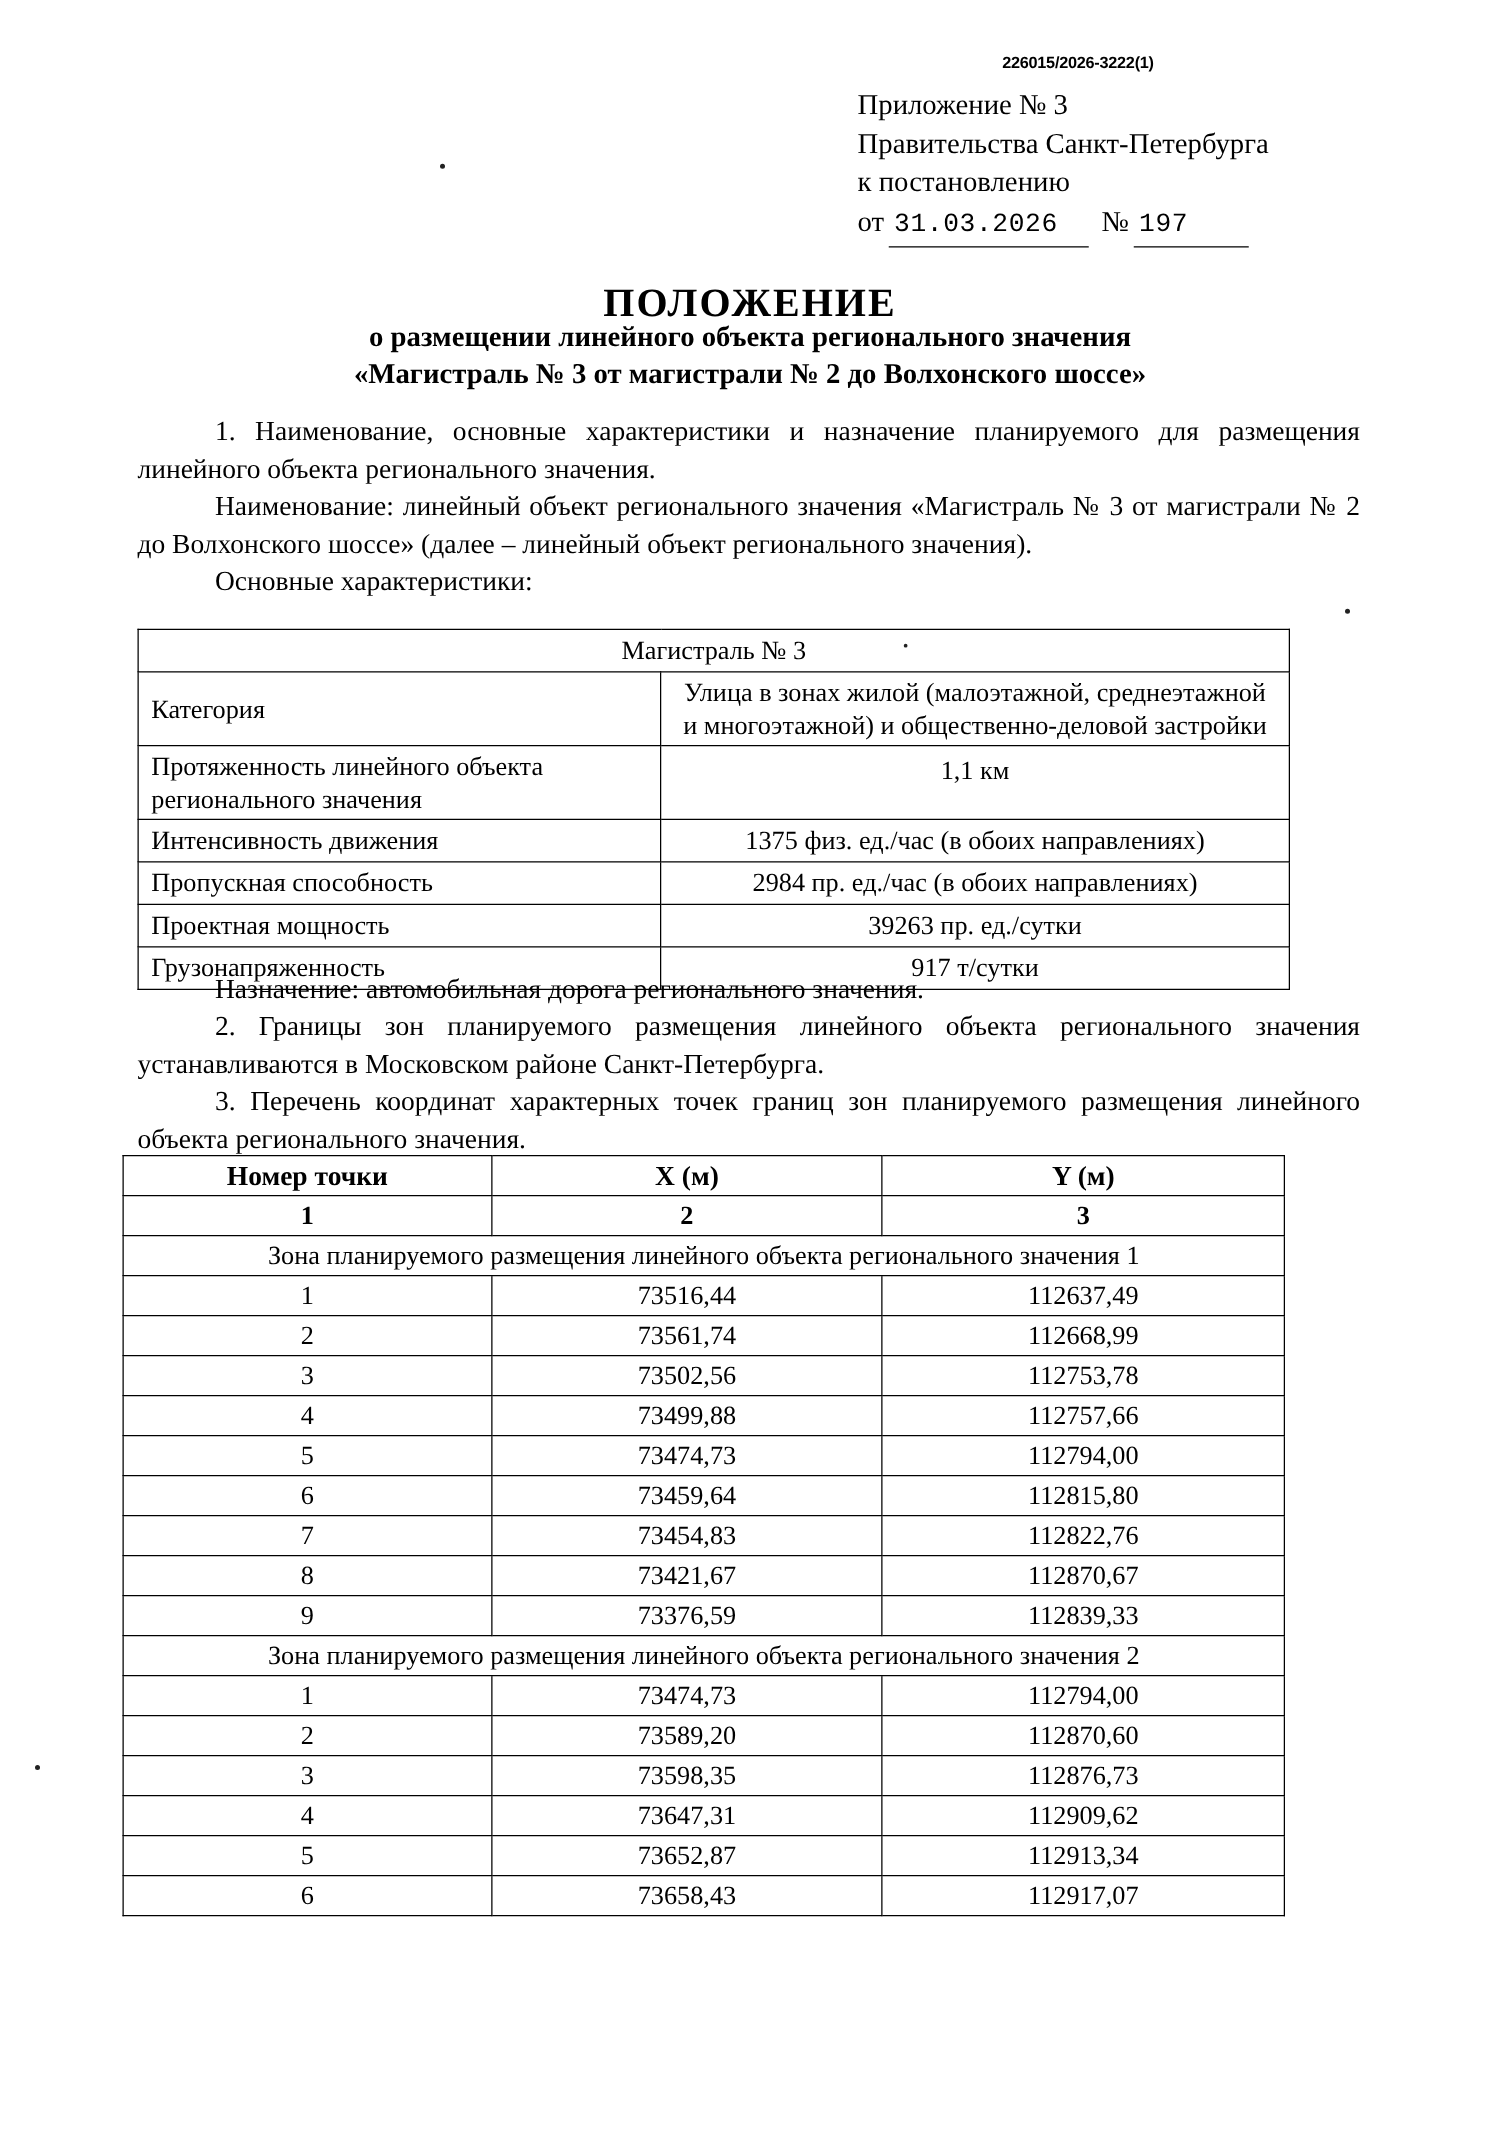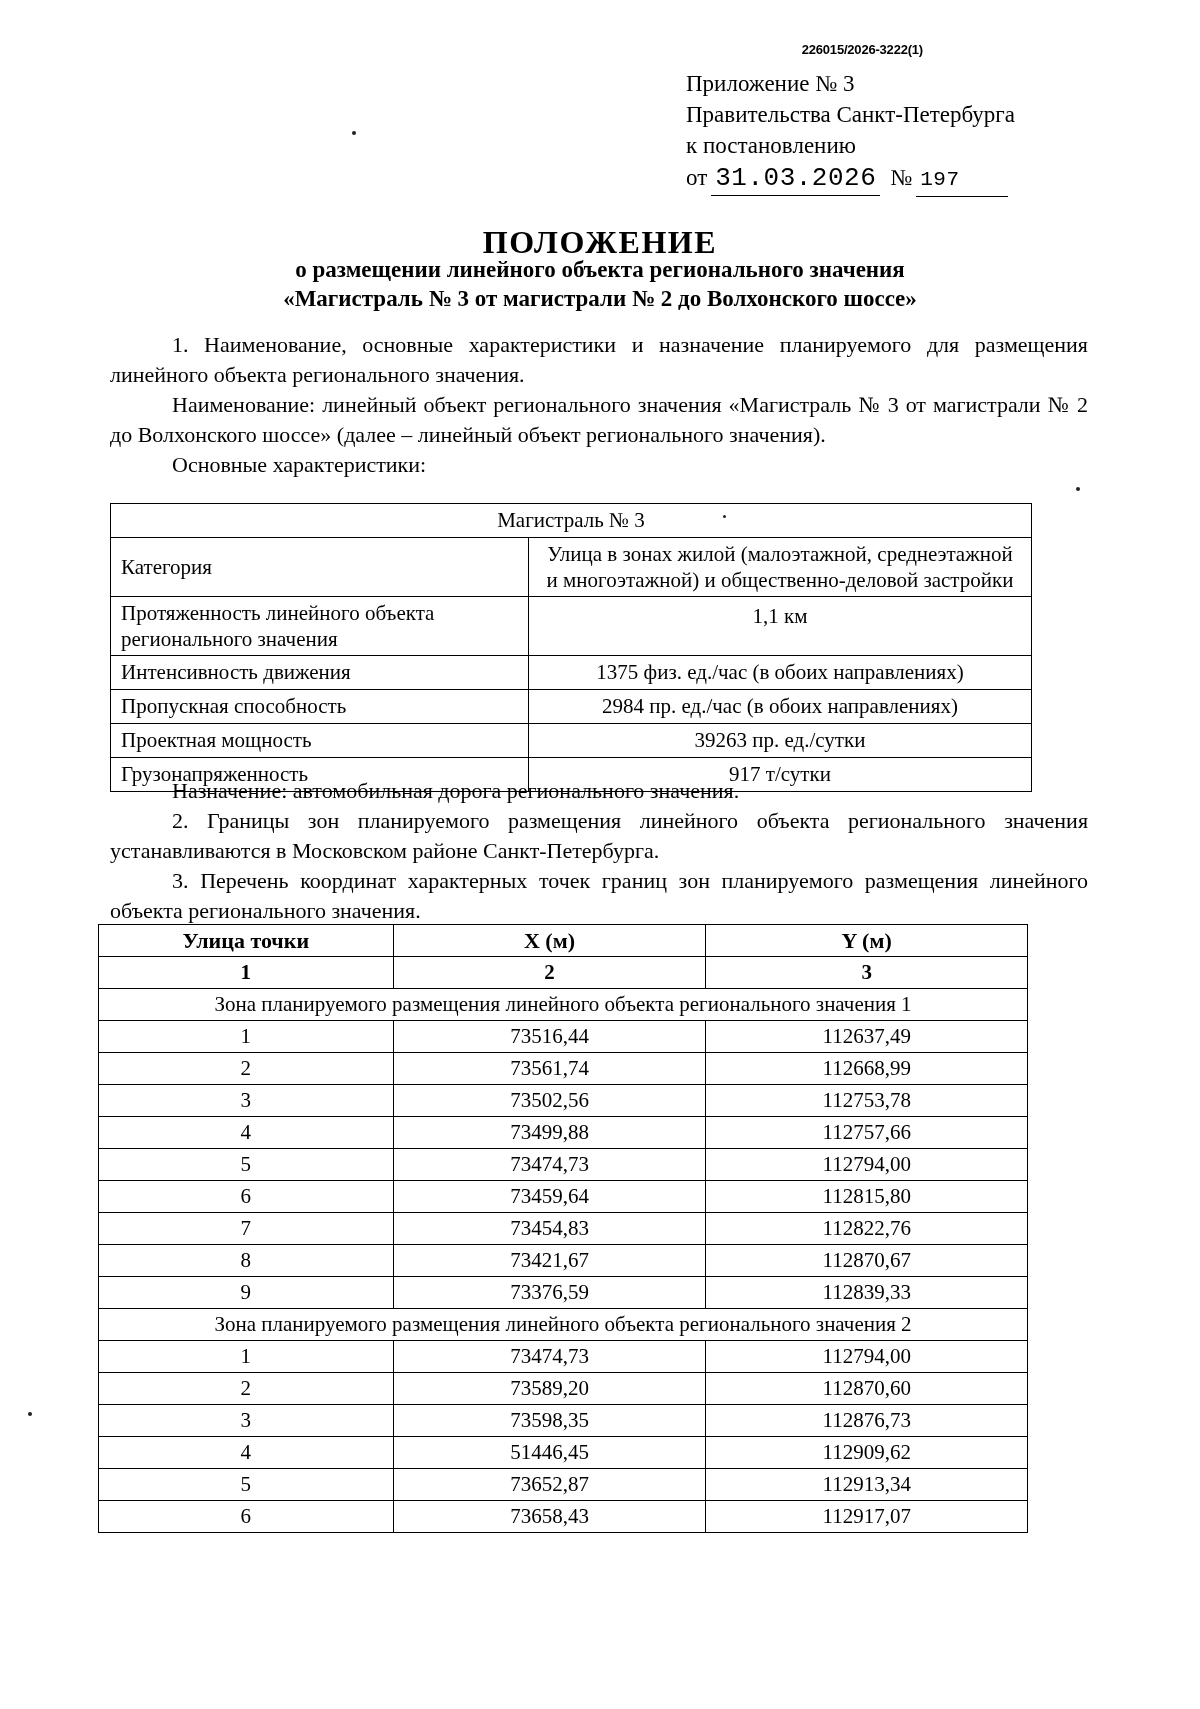--- a/index.html
+++ b/index.html
@@ -52,21 +52,21 @@
     white-space: nowrap;
     margin-top: 1px;
   }
   .from-label { margin-right: 4px; }
   .fill-date {
     display: inline-block;
     min-width: 152px;
     text-align: left;
     border-bottom: 1.6px solid #000;
     font-family: "Liberation Mono", "DejaVu Sans Mono", monospace;
-    font-size: 26px;
+    font-size: 21px;
     letter-spacing: 0.5px;
     padding: 0 4px 1px 4px;
   }
   .num-label { margin: 0 4px 0 10px; }
   .fill-num {
     display: inline-block;
     min-width: 84px;
     text-align: left;
     border-bottom: 1.6px solid #000;
     font-family: "Liberation Mono", "DejaVu Sans Mono", monospace;
@@ -254,21 +254,21 @@
   <div class="body-text" id="para-block-2">
     <p class="no-justify">Назначение: автомобильная дорога регионального значения.</p>
     <p>2. Границы зон планируемого размещения линейного объекта регионального значения устанавливаются в Московском районе Санкт-Петербурга.</p>
     <p>3. Перечень координат характерных точек границ зон планируемого размещения линейного объекта регионального значения.</p>
   </div>
 
   <div class="coord-table-wrap">
     <table class="coord-table">
       <thead>
         <tr>
-          <th class="col-pt">Улица точки</th>
+          <th class="col-pt">Номер точки</th>
           <th class="col-x">X (м)</th>
           <th class="col-y">Y (м)</th>
         </tr>
         <tr>
           <td class="colnum">1</td>
           <td class="colnum">2</td>
           <td class="colnum">3</td>
         </tr>
       </thead>
       <tbody>
@@ -335,21 +335,21 @@
             <td>73589,20</td>
             <td>112870,60</td>
           </tr>
         <tr>
             <td>3</td>
             <td>73598,35</td>
             <td>112876,73</td>
           </tr>
         <tr>
             <td>4</td>
-            <td>51446,45</td>
+            <td>73647,31</td>
             <td>112909,62</td>
           </tr>
         <tr>
             <td>5</td>
             <td>73652,87</td>
             <td>112913,34</td>
           </tr>
         <tr>
             <td>6</td>
             <td>73658,43</td>

